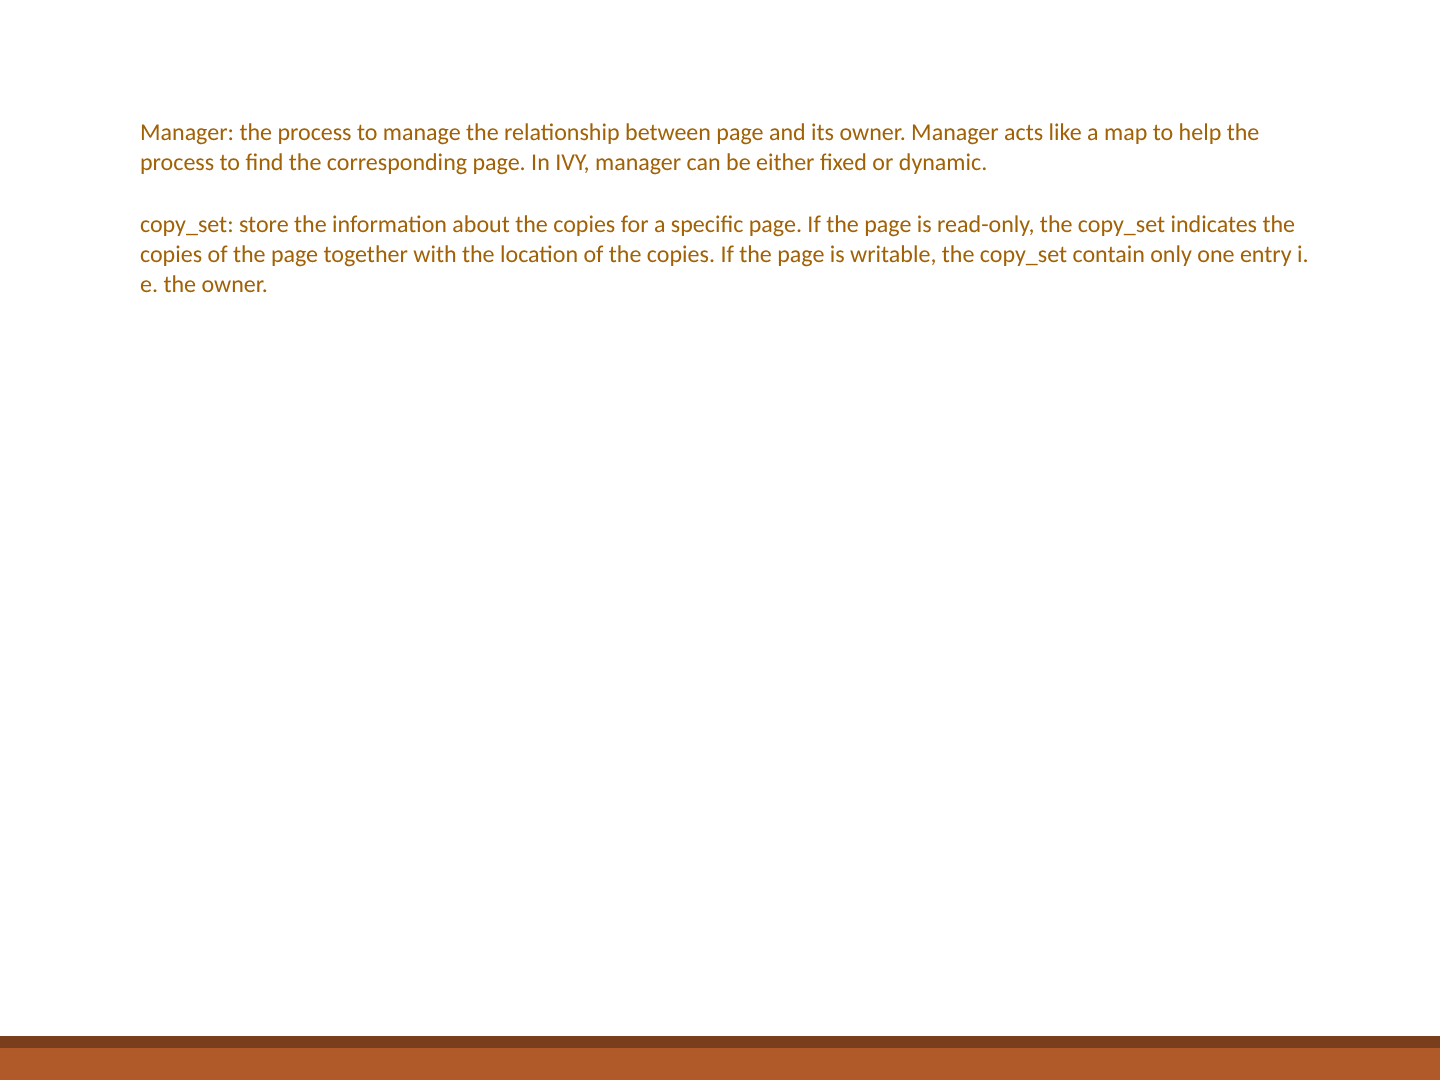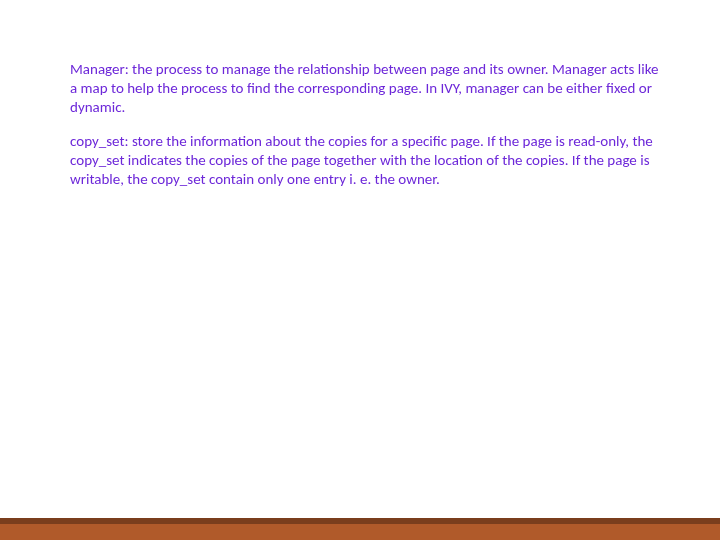--- a/index.html
+++ b/index.html
@@ -27,23 +27,23 @@
       color: #333333;
       letter-spacing: 0.5px;
       padding-bottom: 8px;
       border-bottom: 1px solid #999999;
       margin-bottom: 18px;
     }
     .body-text {
       margin-left: 10px;
     }
     .paragraph {
-      font-size: 15px;
+      font-size: 12px;
       line-height: 1.25;
-      color: #6d28d9;
+      color: #a16207;
       margin-bottom: 16px;
     }
     .bottom-accent {
       position: absolute;
       bottom: 0;
       left: 0;
       width: 100%;
       height: 22px;
       background: #b05a2a;
     }

